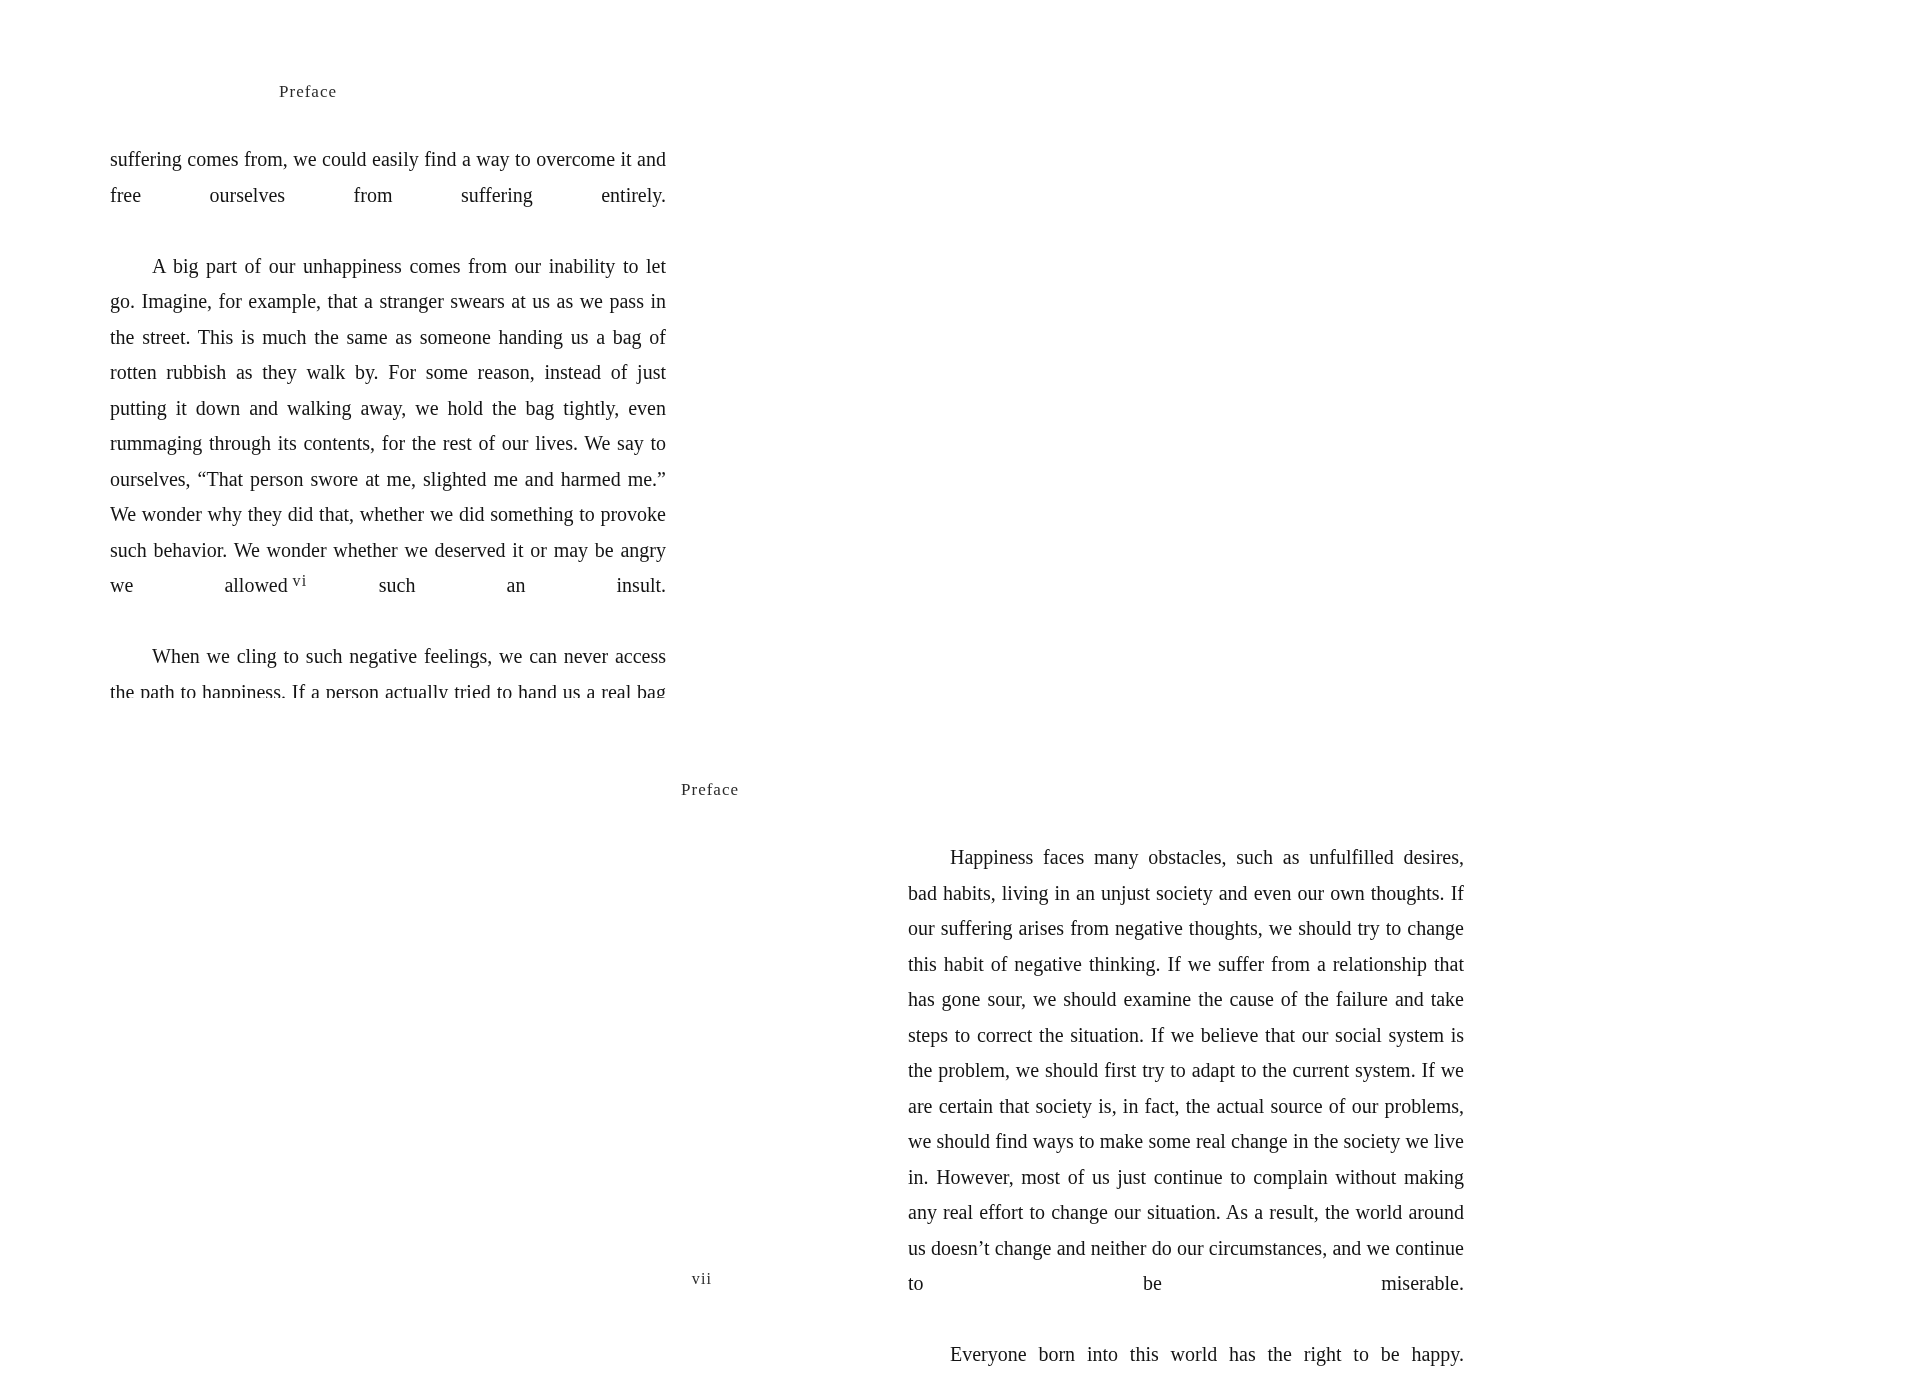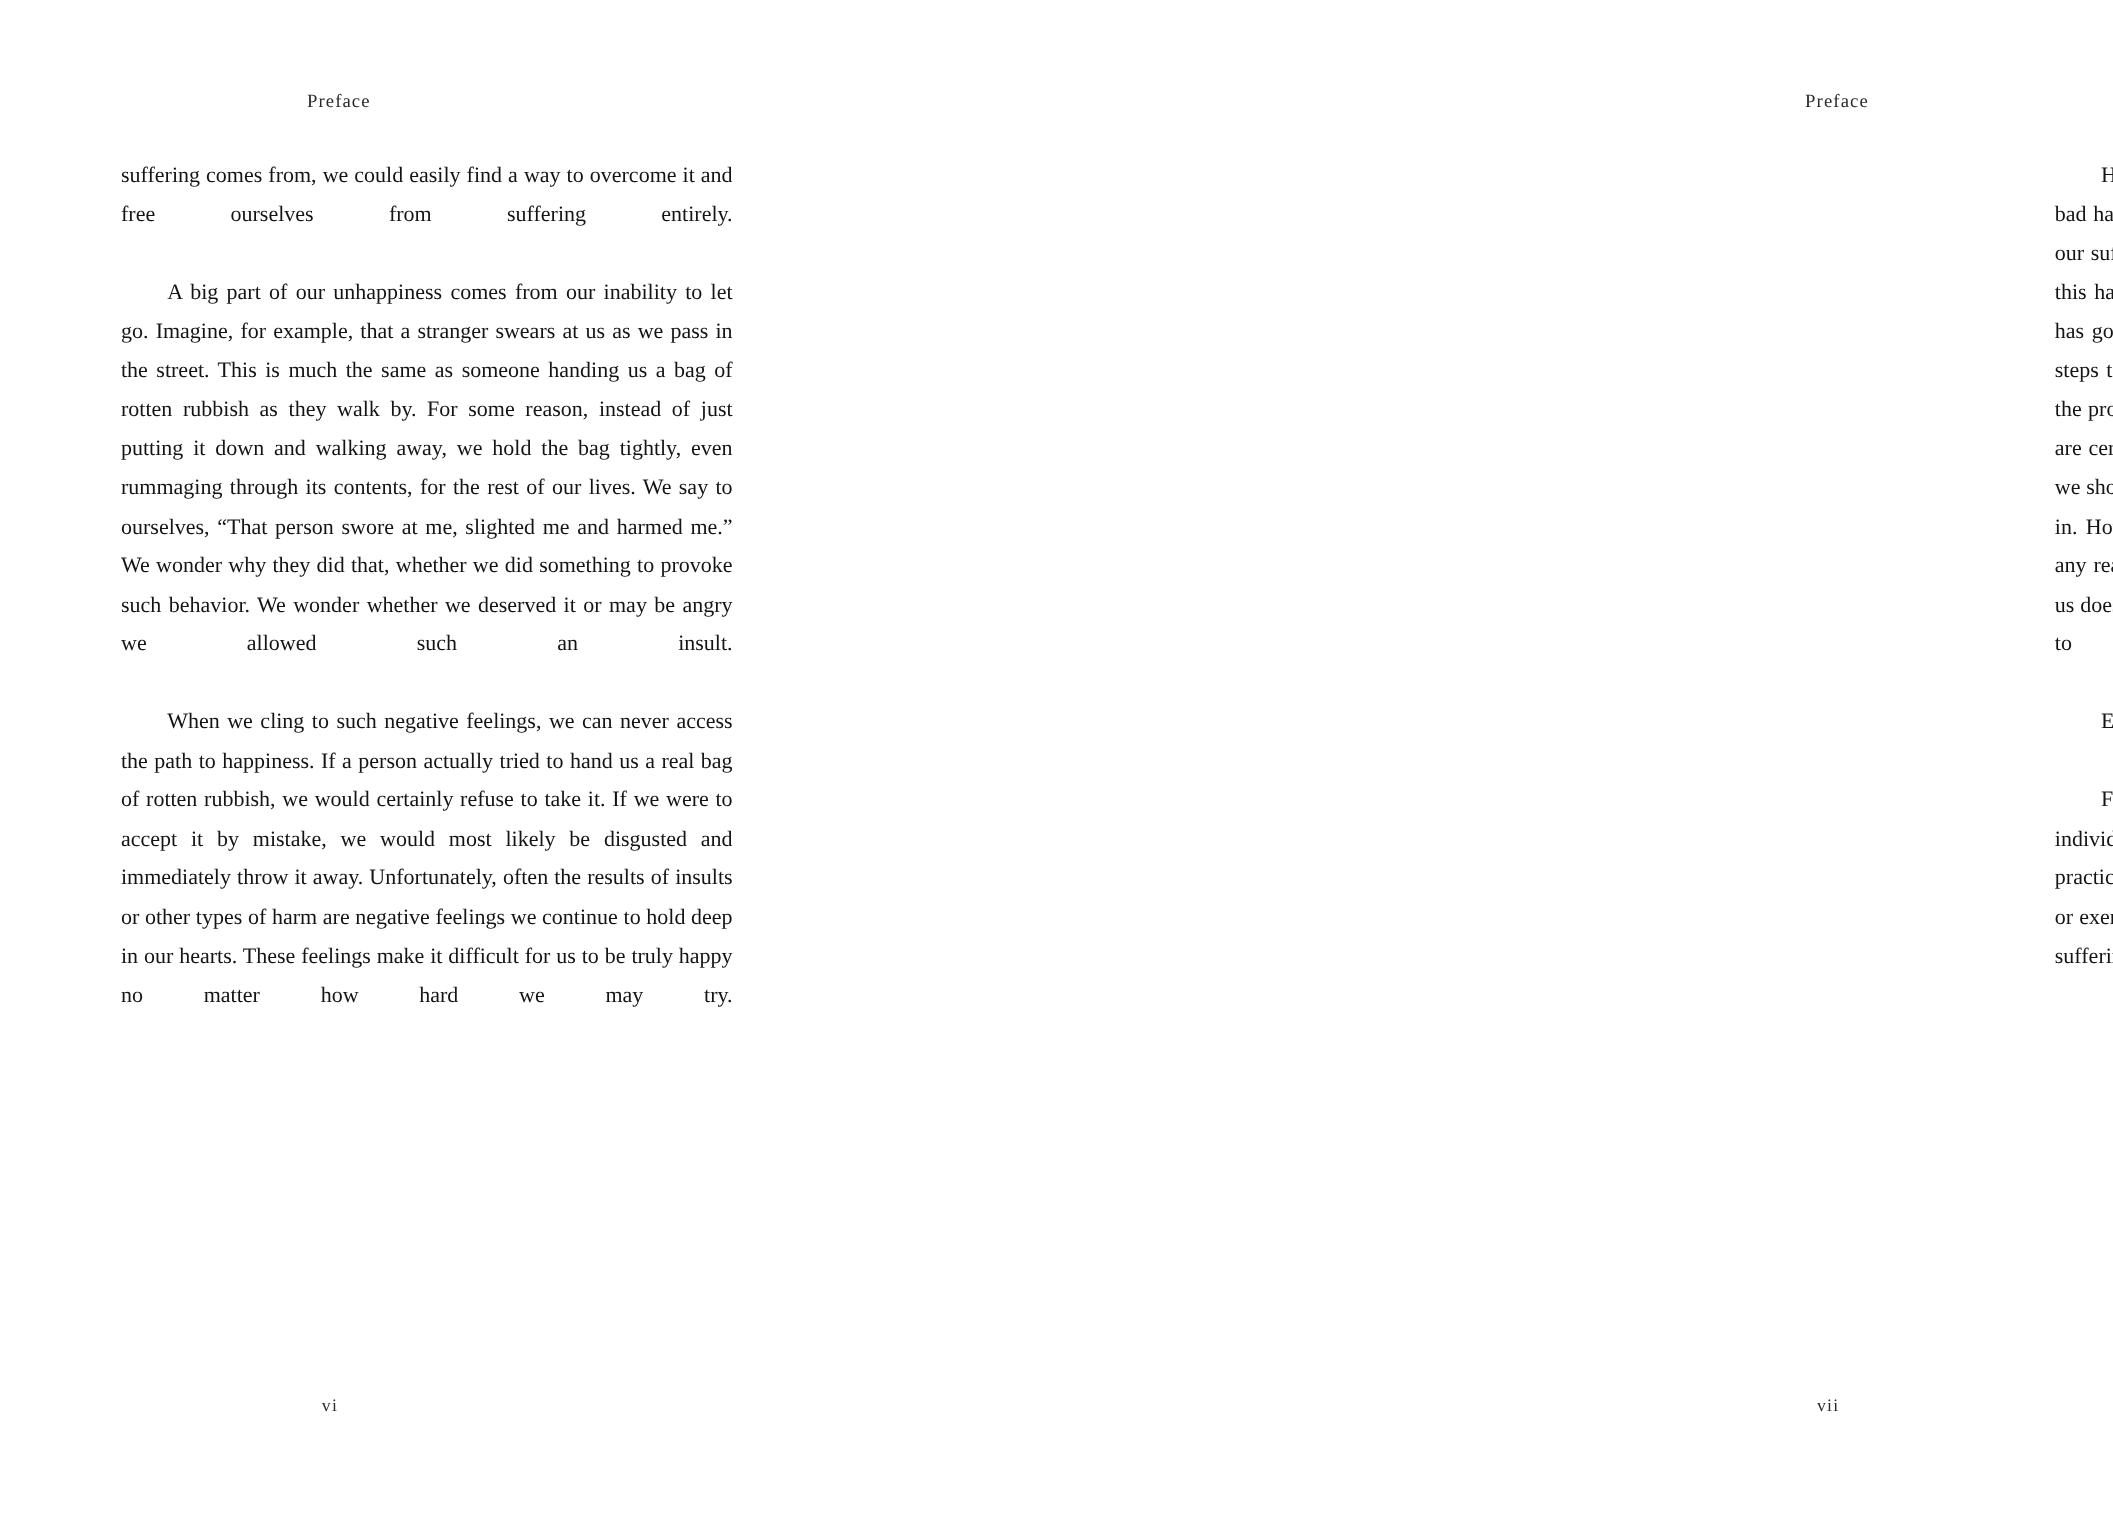--- a/index.html
+++ b/index.html
@@ -12,21 +12,21 @@
     height: 1396px;
     font-family: "Liberation Serif", "DejaVu Serif", serif;
     color: #1a1a1a;
     overflow: hidden;
   }
 
   .spread {
     width: 1921px;
     height: 1396px;
     display: flex;
-    flex-direction: row;
+    flex-direction: column;
     background: #ffffff;
     position: relative;
   }
 
   .page {
     width: 960px;
     height: 1396px;
     position: relative;
     box-sizing: border-box;
     background: #ffffff;

